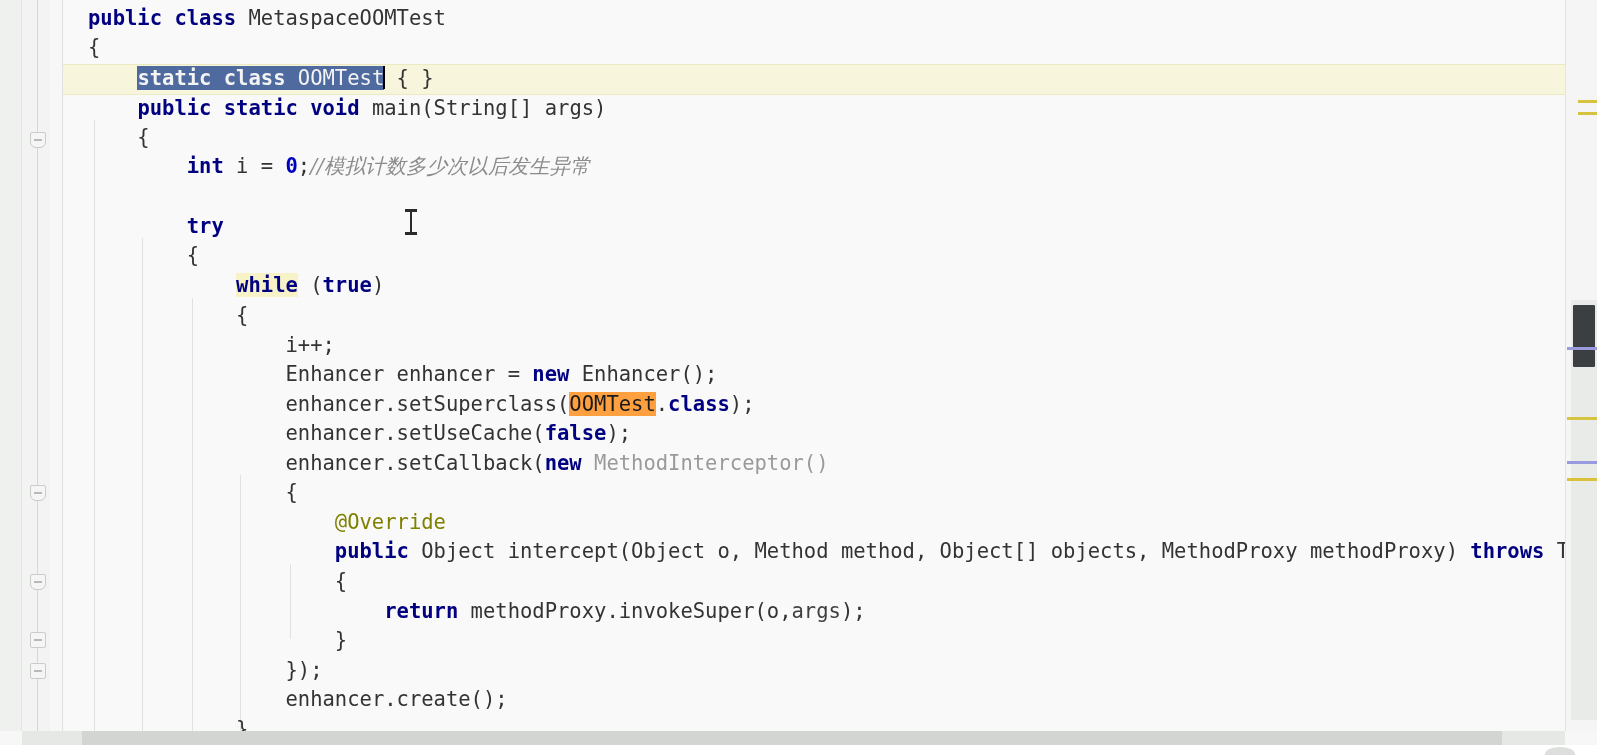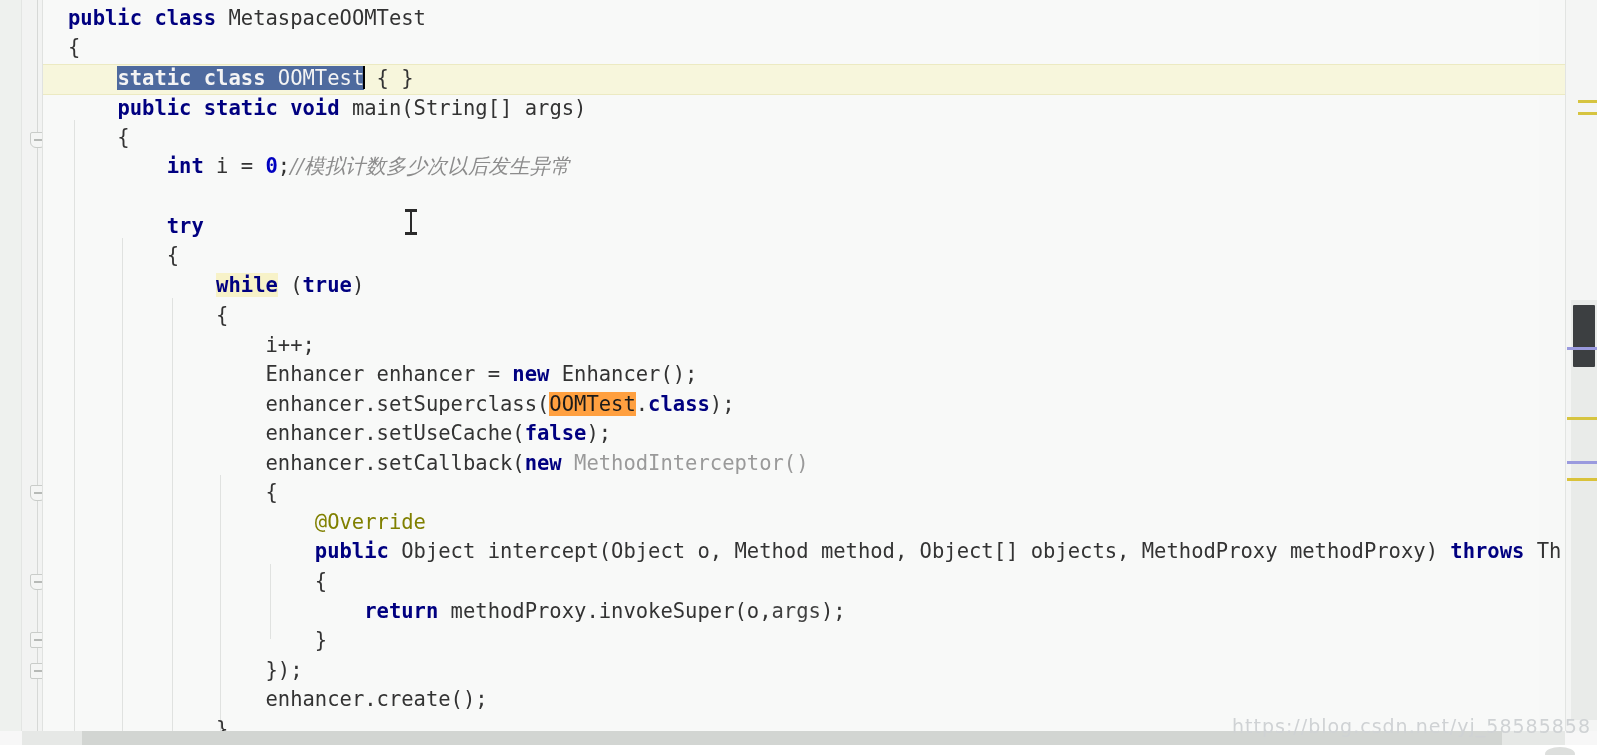--- a/index.html
+++ b/index.html
@@ -61,21 +61,21 @@
     content: "";
     position: absolute;
     left: 3px; top: 6px;
     width: 8px; height: 2px;
     background: #b7bab7;
   }
 
   
   .editor {
     position: absolute;
-    left: 42px; top: 0;
+    left: 62px; top: 0;
     right: 0; height: 731px;
     background: #f7f8f7;
     overflow: hidden;
     padding-left: 44px;
   }
   .canvas-white {
     position: absolute;
     left: 0; top: 0;
     width: 1497px; height: 731px;
     background: #f8f9f8;
@@ -298,21 +298,20 @@
     </div>
 
   <div class="hscroll-track">
     <div class="hscroll-thumb" id="hscroll-thumb" style="left: 60px; width: 1420px;"></div>
   </div>
   <div class="bottom-rule"></div>
   <div class="bottom-strip">
     <div class="corner-dot"></div>
   </div>
 
-  <div class="watermark">https://blog.csdn.net/yj_58585858</div>
 
   <div class="ibeam" id="mouse-ibeam" style="left: 404px; top: 208px;">
     <b class="capt"></b>
       <i class="stem"></i>
       <b class="capb"></b>
   </div>
 
 </div>
 
 </body></html>

